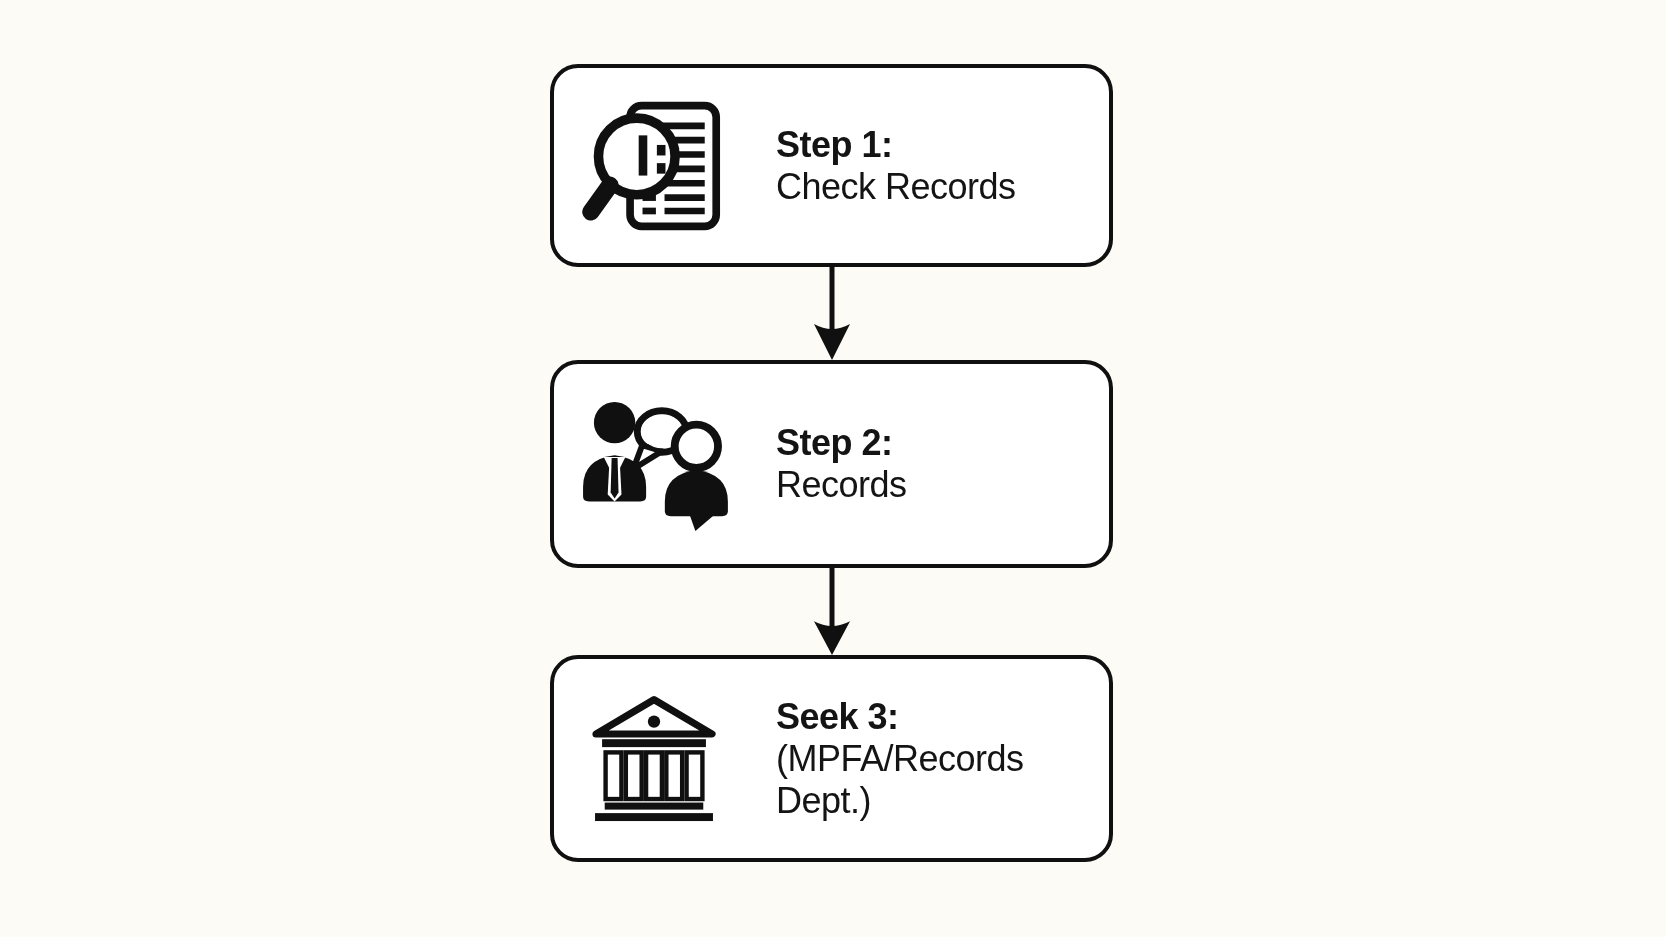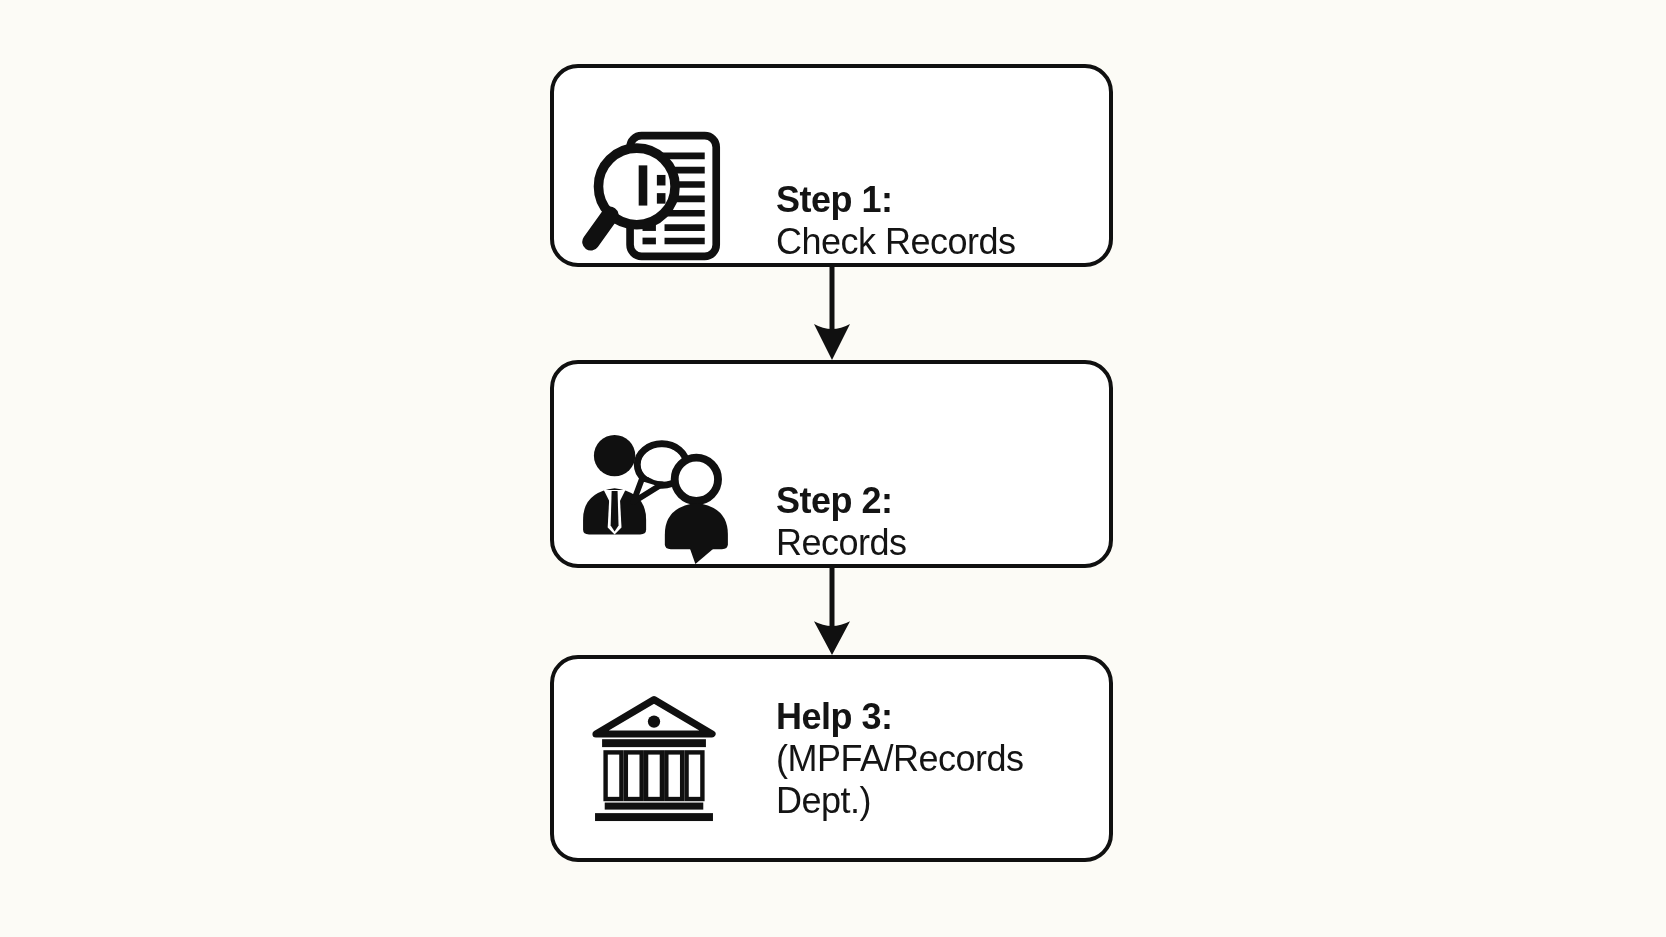--- a/index.html
+++ b/index.html
@@ -23,22 +23,22 @@
     left: 550px;
     width: 563px;
     box-sizing: border-box;
     background: #ffffff;
     border: 4px solid #101010;
     border-radius: 28px;
     display: flex;
     align-items: center;
     padding: 0 14px 0 20px;
   }
-  .box1 { top: 64px;  height: 203px; align-items: flex-end; }
-  .box2 { top: 360px; height: 208px; align-items: flex-end; }
+  .box1 { top: 64px;  height: 203px; }
+  .box2 { top: 360px; height: 208px; }
   .box3 { top: 655px; height: 207px; }
 
   .icon-slot {
     width: 160px;
     flex: 0 0 auto;
     display: flex;
     align-items: center;
     justify-content: center;
   }
   .text-slot {
@@ -138,18 +138,18 @@
           <rect x="43" y="65" width="18" height="53"></rect>
           <rect x="66" y="65" width="18" height="53"></rect>
           <rect x="89" y="65" width="18" height="53"></rect>
           <rect x="112" y="65" width="18" height="53"></rect>
         </g>
         <rect x="19" y="122" width="112" height="8" fill="#101010"></rect>
         <rect x="8" y="134" width="134" height="9" fill="#101010"></rect>
       </svg>
     </div>
     <div class="text-slot">
-      <div class="step-title">Help 3:</div>
+      <div class="step-title">Seek 3:</div>
       <div class="step-line">(MPFA/Records Dept.)</div>
     </div>
   </div>
 
 </div>
 
 </body></html>

